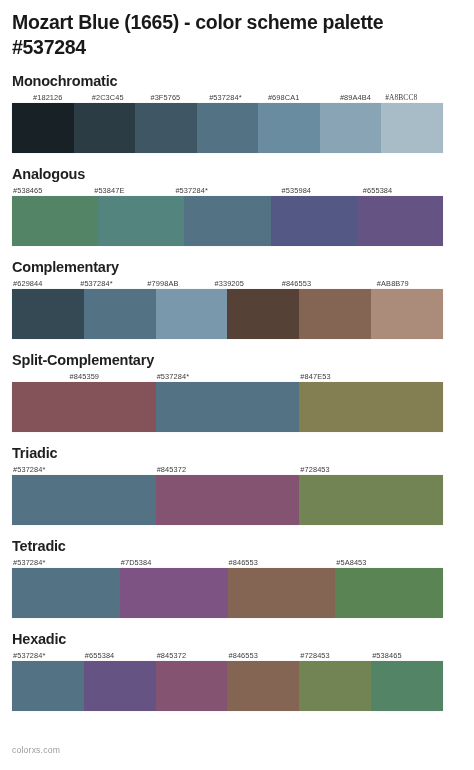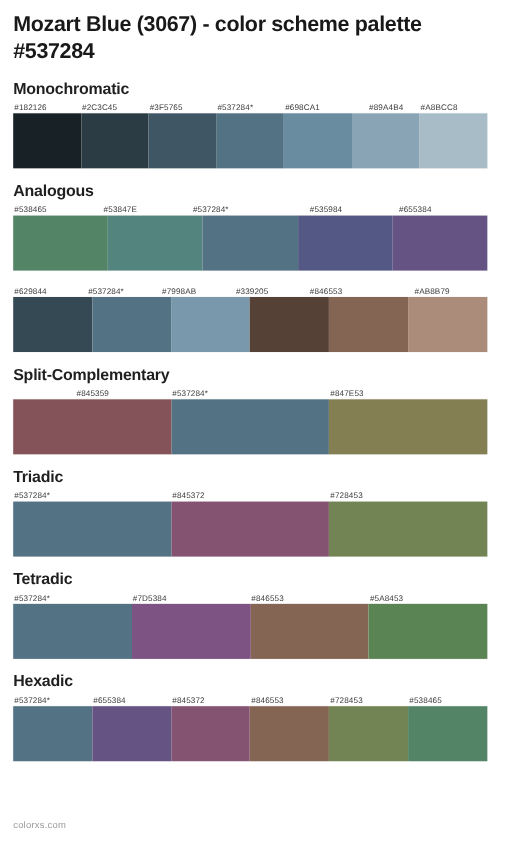--- a/index.html
+++ b/index.html
@@ -74,33 +74,33 @@
     line-height: 11px;
     color: #9b9b9b;
     letter-spacing: 0.2px;
   }
 </style>
 </head>
 <body>
 
 <div class="page">
 
-  <h1 class="page-title">Mozart Blue (3067) - color scheme palette #537284</h1>
+  <h1 class="page-title">Mozart Blue (1665) - color scheme palette #537284</h1>
 
   <div id="schemes-root">
       <div class="scheme-section">
         <div class="scheme-title">Monochromatic</div>
         <div class="swatch-labels">
-          <div class="swatch-label" style="width: 14.2857%;">#182126</div>
+          <div class="swatch-label" style="width: 14.2857%; margin-left: 20px;">#182126</div>
           <div class="swatch-label" style="width: 14.2857%;">#2C3C45</div>
           <div class="swatch-label" style="width: 14.2857%;">#3F5765</div>
           <div class="swatch-label" style="width: 14.2857%;">#537284*</div>
           <div class="swatch-label" style="width: 14.2857%;">#698CA1</div>
           <div class="swatch-label" style="width: 14.2857%; text-align: center;">#89A4B4</div>
-          <div class="swatch-label" style="width: 14.2857%;">#A8BCC8</div>
+          <div class="swatch-label" style="width: 14.2857%; font-family: Liberation Serif, serif;">#A8BCC8</div>
         </div>
         <div class="swatch-band">
           <div class="swatch" title="#182126" style="width: 14.2857%; background: rgb(24, 33, 38);"></div>
           <div class="swatch" title="#2C3C45" style="width: 14.2857%; background: rgb(44, 60, 69);"></div>
           <div class="swatch" title="#3F5765" style="width: 14.2857%; background: rgb(63, 87, 101);"></div>
           <div class="swatch" title="#537284*" style="width: 14.2857%; background: rgb(83, 114, 132);"></div>
           <div class="swatch" title="#698CA1" style="width: 14.2857%; background: rgb(105, 140, 161);"></div>
           <div class="swatch" title="#89A4B4" style="width: 14.2857%; background: rgb(137, 164, 180);"></div>
           <div class="swatch" title="#A8BCC8" style="width: 14.2857%; background: rgb(168, 188, 200);"></div>
         </div>
@@ -116,20 +116,21 @@
         </div>
         <div class="swatch-band">
           <div class="swatch" title="#538465" style="width: 20%; background: rgb(83, 132, 101);"></div>
           <div class="swatch" title="#53847E" style="width: 20%; background: rgb(83, 132, 126);"></div>
           <div class="swatch" title="#537284*" style="width: 20%; background: rgb(83, 114, 132);"></div>
           <div class="swatch" title="#535984" style="width: 20%; background: rgb(83, 89, 132);"></div>
           <div class="swatch" title="#655384" style="width: 20%; background: rgb(101, 83, 132);"></div>
         </div>
       </div>
       <div class="scheme-section">
+        <div class="scheme-title">Complementary</div>
         <div class="swatch-labels">
           <div class="swatch-label" style="width: 16.6667%;">#629844</div>
           <div class="swatch-label" style="width: 16.6667%;">#537284*</div>
           <div class="swatch-label" style="width: 16.6667%;">#7998AB</div>
           <div class="swatch-label" style="width: 16.6667%;">#339205</div>
           <div class="swatch-label" style="width: 16.6667%;">#846553</div>
           <div class="swatch-label" style="width: 16.6667%; margin-left: 28px;">#AB8B79</div>
         </div>
         <div class="swatch-band">
           <div class="swatch" title="#354955" style="width: 16.6667%; background: rgb(53, 73, 85);"></div>

